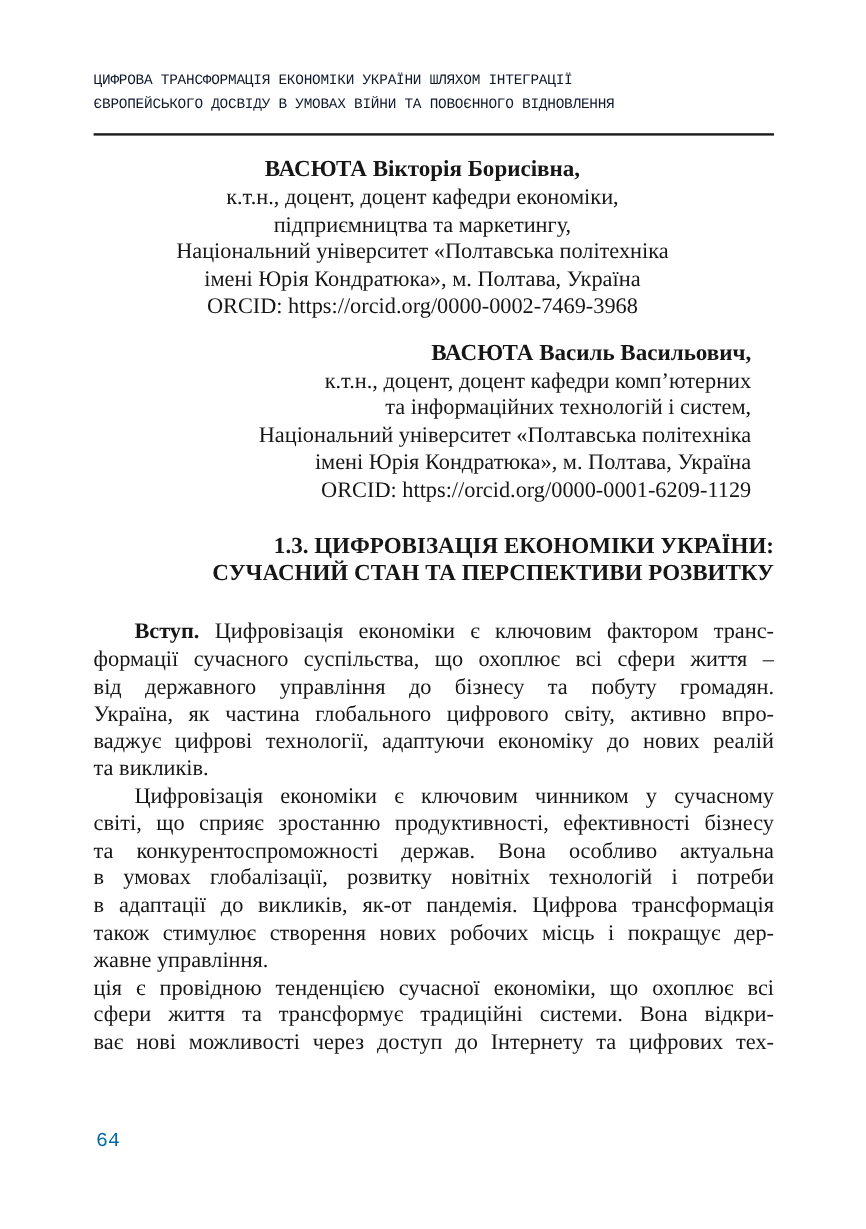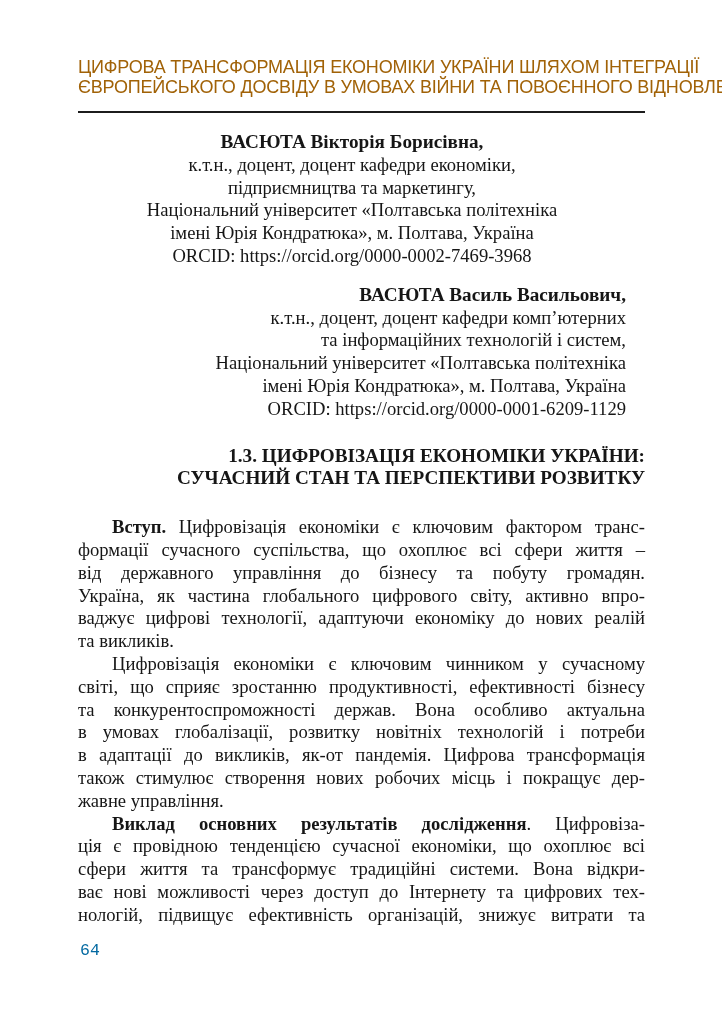--- a/index.html
+++ b/index.html
@@ -11,25 +11,25 @@
   .page {
     position: relative;
     box-sizing: border-box;
     width: 722px; height: 1024px;
     padding: 57px 77px 0 78px;
     font-family: "Liberation Serif", "DejaVu Serif", serif;
     color: #161616;
   }
   
   .running-head {
-    font-family: Liberation Sans, sans-serif;
-    font-size: 18px;
+    font-family: Liberation Mono, monospace;
+    font-size: 12px;
     letter-spacing: -0.2px;
     line-height: 20px;
-    color: #a16207;
+    color: #0f172a;
   }
   .running-head .hline { white-space: nowrap; }
   .head-rule {
     margin-top: 14px;
     border: none;
     border-top: 2px solid #1c1c1c;
     height: 0;
   }
   
   .author-block {
@@ -123,23 +123,21 @@
       <div>
         <div class="body-line first-line">Цифровізація економіки є ключовим чинником у сучасному</div>
         <div class="body-line">світі, що сприяє зростанню продуктивності, ефективності бізнесу</div>
         <div class="body-line">та конкурентоспроможності держав. Вона особливо актуальна</div>
         <div class="body-line">в умовах глобалізації, розвитку новітніх технологій і потреби</div>
         <div class="body-line">в адаптації до викликів, як-от пандемія. Цифрова трансформація</div>
         <div class="body-line">також стимулює створення нових робочих місць і покращує дер-</div>
         <div class="body-line last-line">жавне управління.</div>
       </div>
       <div>
-        <div class="body-line first-line"><span class="lead-bold">Виклад основних результатів дослідження</span>. Цифровіза-</div>
         <div class="body-line">ція є провідною тенденцією сучасної економіки, що охоплює всі</div>
         <div class="body-line">сфери життя та трансформує традиційні системи. Вона відкри-</div>
         <div class="body-line">ває нові можливості через доступ до Інтернету та цифрових тех-</div>
-        <div class="body-line">нологій, підвищує ефективність організацій, знижує витрати та</div>
       </div>
     </div>
 
   <div class="page-number">64</div>
 
 </div>
 
 </body></html>

